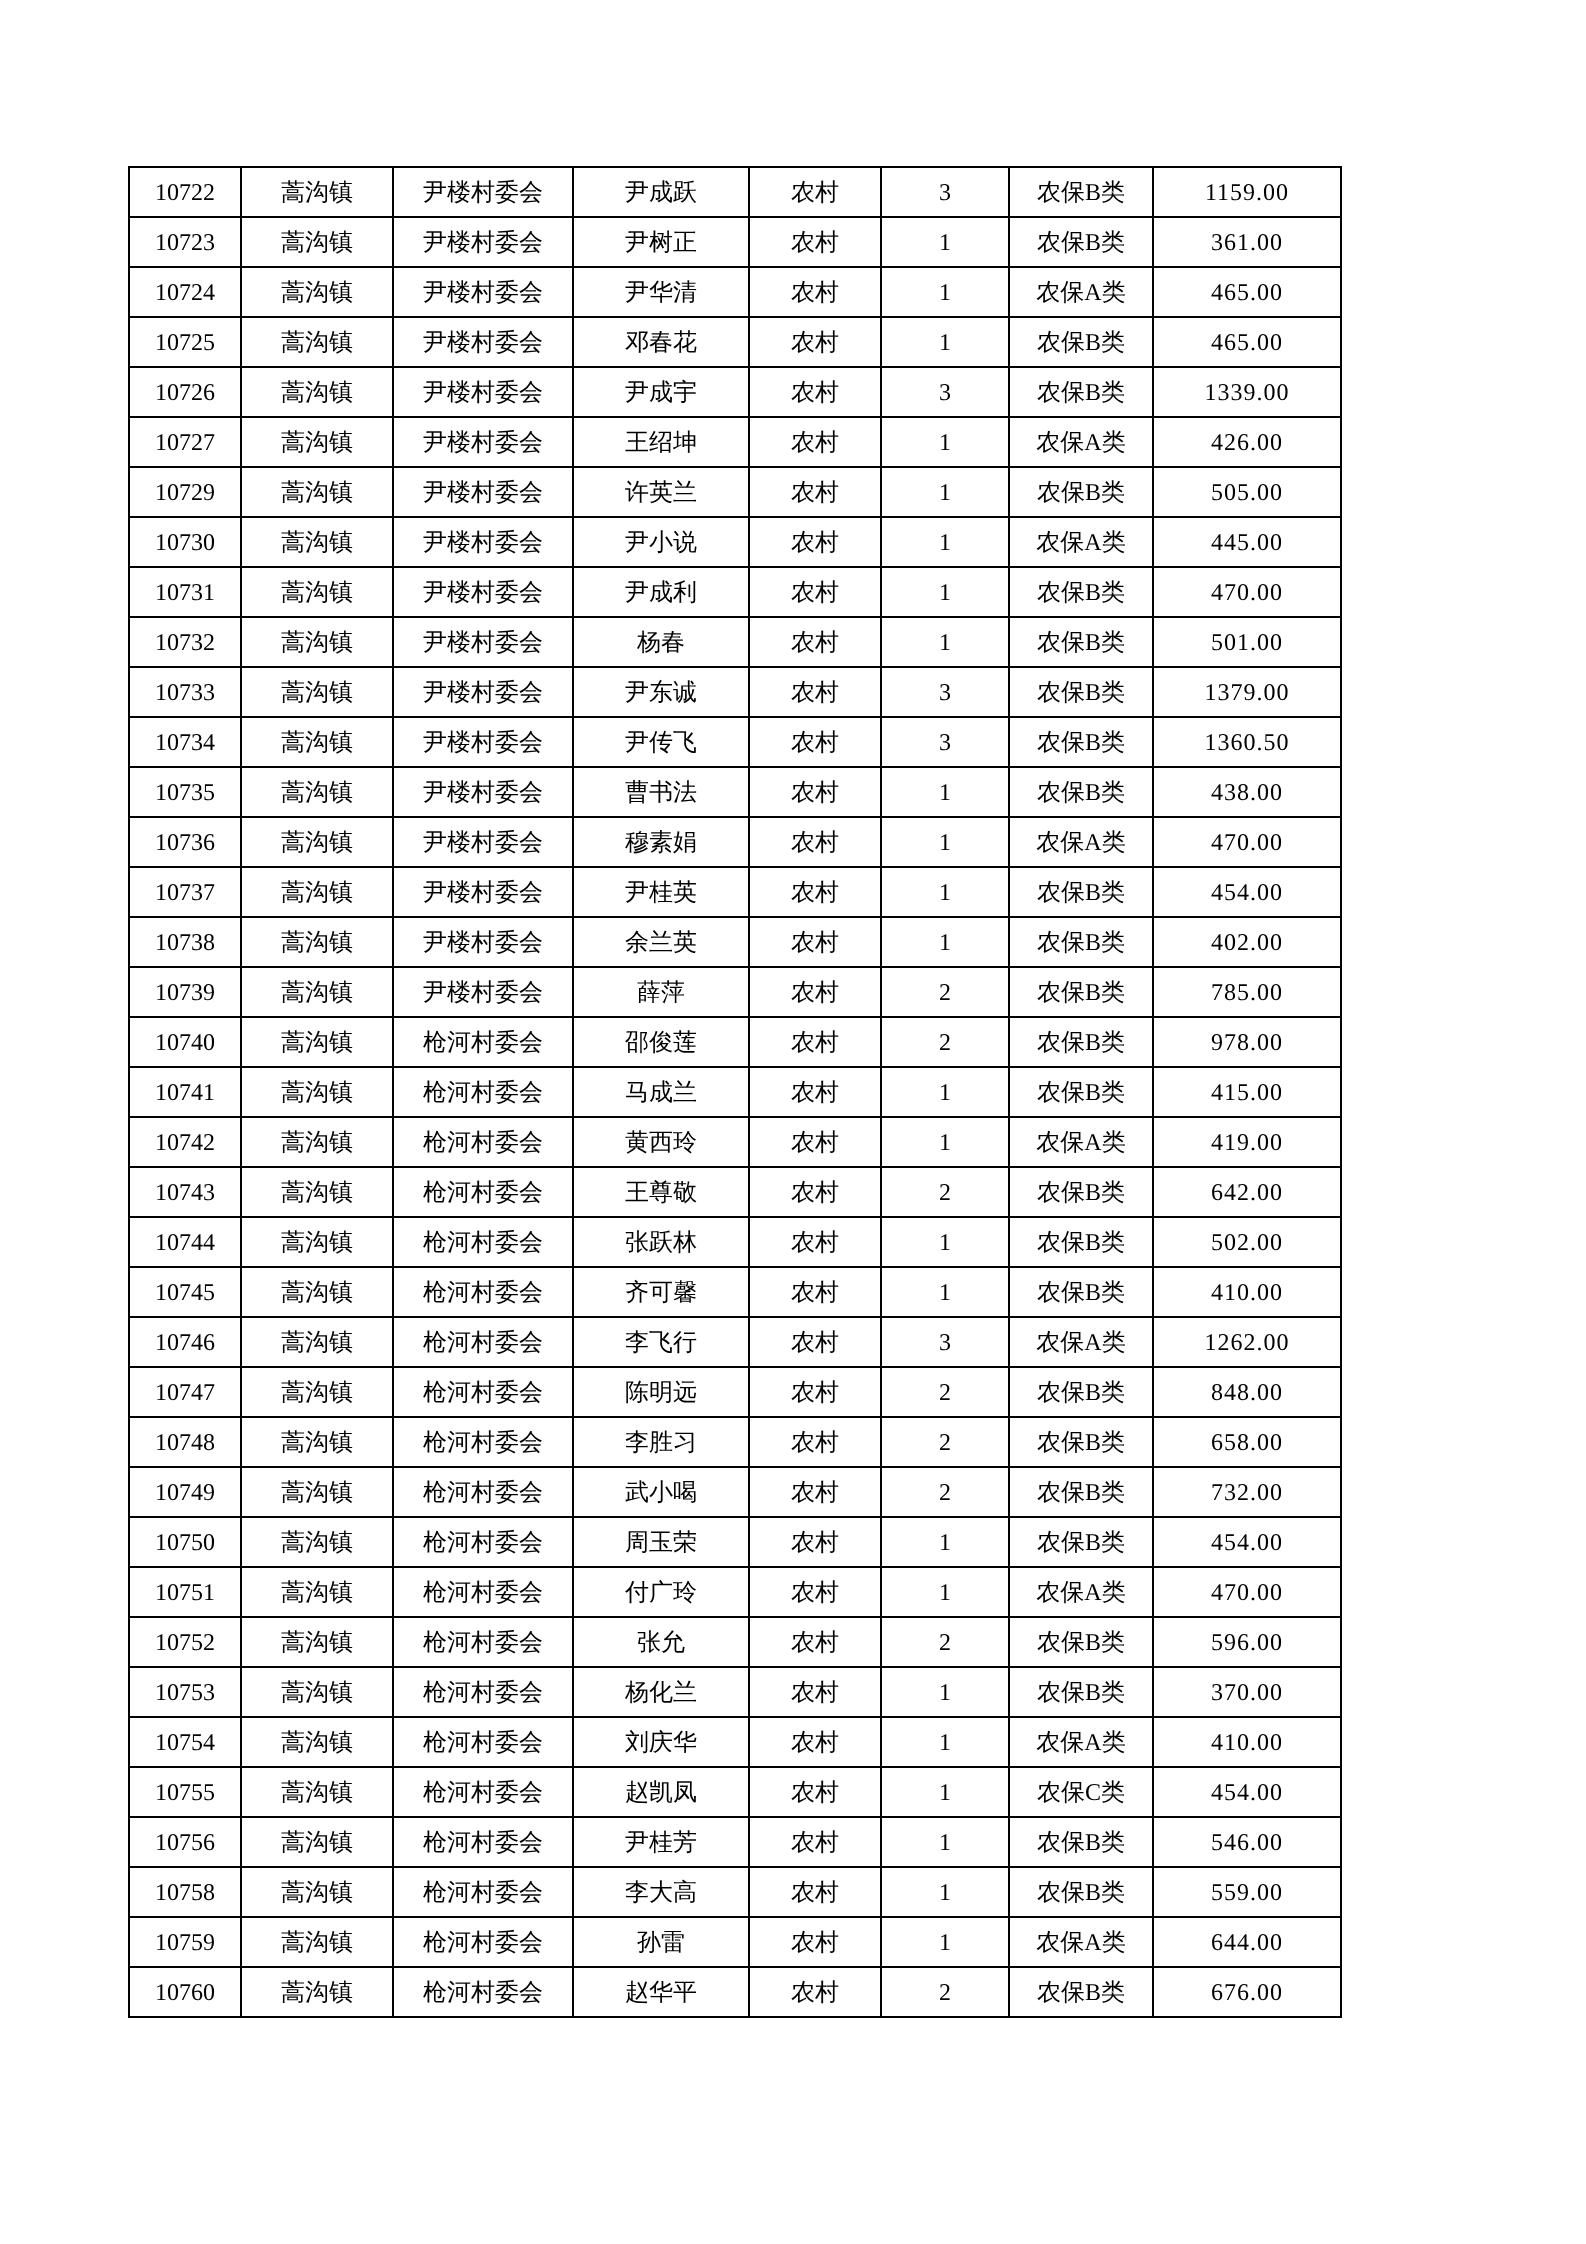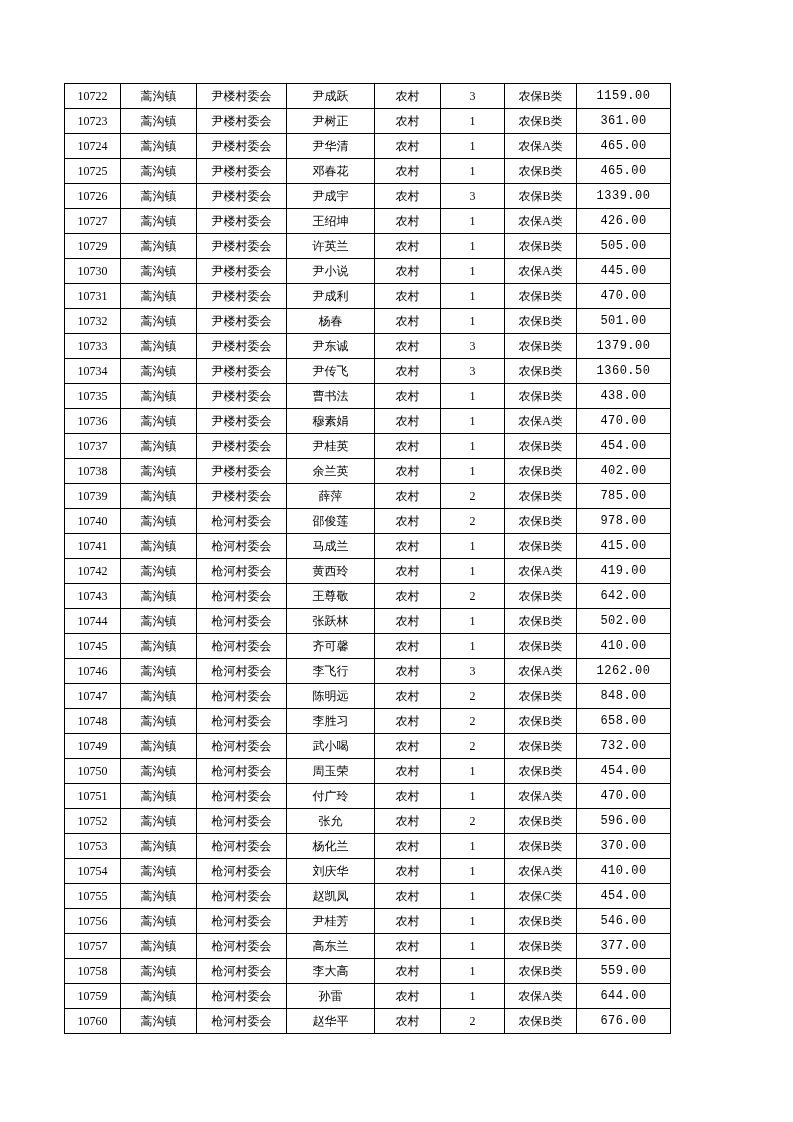--- a/index.html
+++ b/index.html
@@ -38,21 +38,20 @@
     vertical-align: middle;
     font-size: 12px;
     line-height: 24px;
     height: 24px;
     padding: 0 2px;
     white-space: nowrap;
     overflow: hidden;
   }
   table.records td.c-amount {
     letter-spacing: 0.5px;
-    font-family: Liberation Mono, monospace;
   }
 </style>
 </head>
 <body>
 
 <div class="page">
   <table class="records">
     <colgroup>
       <col style="width:56px">
       <col style="width:76px">
@@ -398,30 +397,20 @@
           <td class="c-seq">10756</td>
           <td class="c-town">蒿沟镇</td>
           <td class="c-village">枪河村委会</td>
           <td class="c-name">尹桂芳</td>
           <td class="c-category">农村</td>
           <td class="c-persons">1</td>
           <td class="c-insurance_type">农保B类</td>
           <td class="c-amount">546.00</td>
         </tr>
         <tr>
-          <td class="c-seq">10757</td>
-          <td class="c-town">蒿沟镇</td>
-          <td class="c-village">枪河村委会</td>
-          <td class="c-name">高东兰</td>
-          <td class="c-category">农村</td>
-          <td class="c-persons">1</td>
-          <td class="c-insurance_type">农保B类</td>
-          <td class="c-amount">377.00</td>
-        </tr>
-        <tr>
           <td class="c-seq">10758</td>
           <td class="c-town">蒿沟镇</td>
           <td class="c-village">枪河村委会</td>
           <td class="c-name">李大高</td>
           <td class="c-category">农村</td>
           <td class="c-persons">1</td>
           <td class="c-insurance_type">农保B类</td>
           <td class="c-amount">559.00</td>
         </tr>
         <tr>

